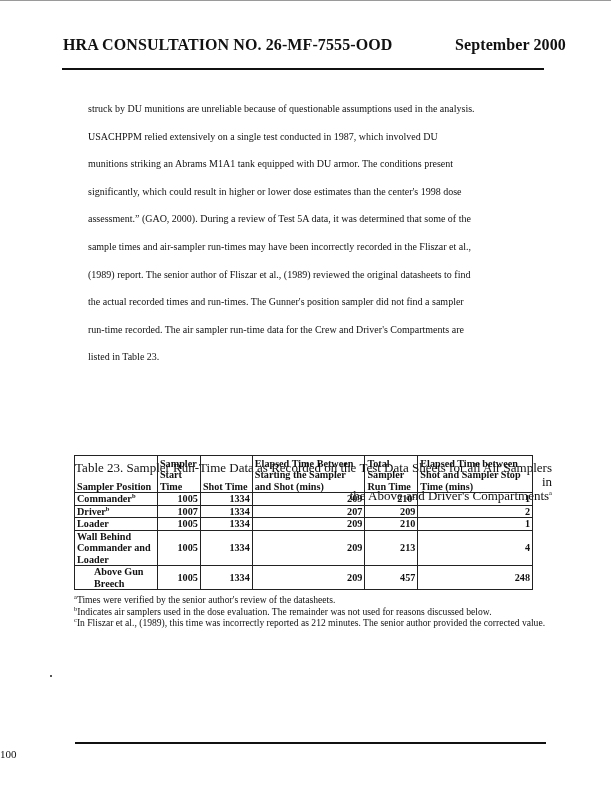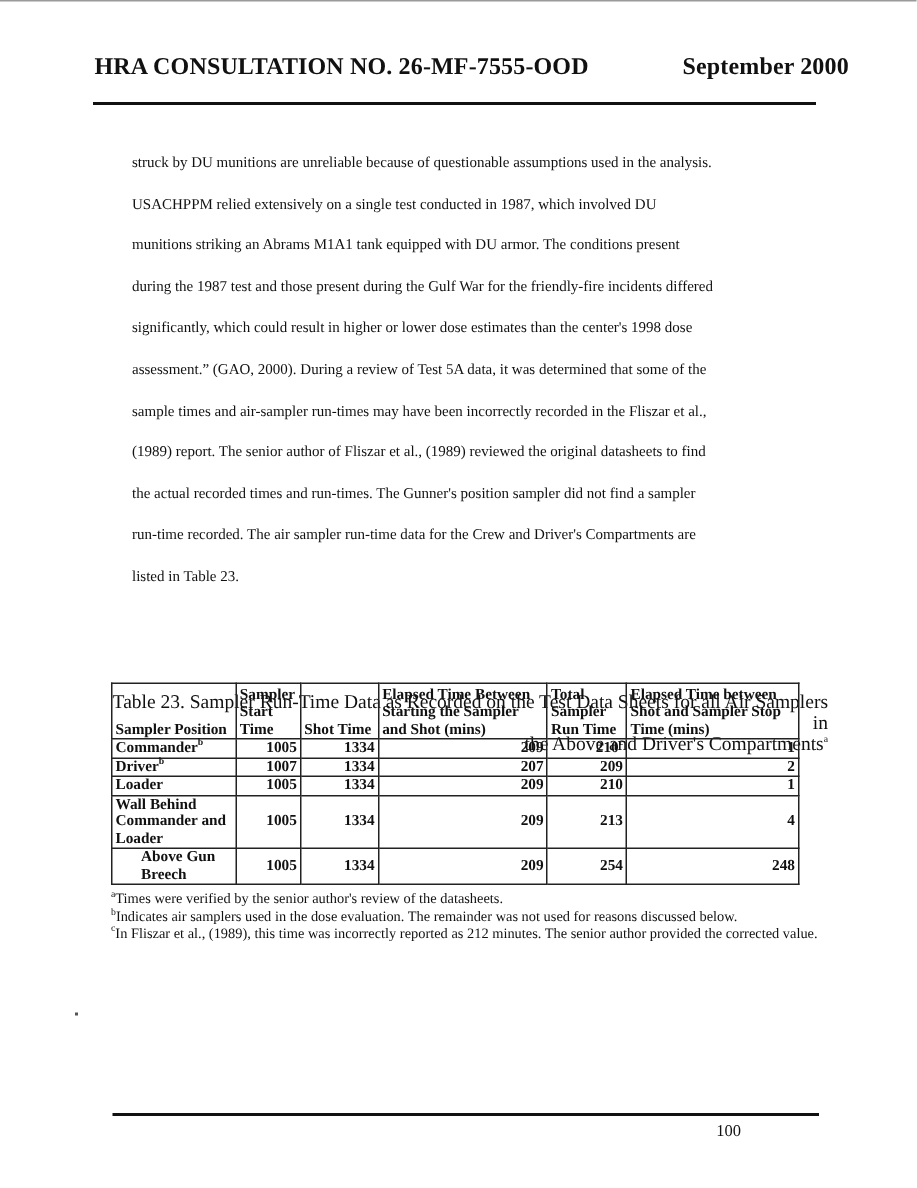--- a/index.html
+++ b/index.html
@@ -20,37 +20,36 @@
   table.t23 td { text-align: right; vertical-align: middle; }
   table.t23 td.pos { text-align: left; }
   .r1 td { height: 11px; }
   .r4 td { height: 33px; }
   .r5 td { height: 23px; }
   .r5 td.pos { vertical-align: bottom; padding-left: 19px; }
   sup { font-size: 6.5px; vertical-align: super; line-height: 0; }
   .notes { position: absolute; left: 74px; top: 594px; width: 480px; font-size: 9.6px; line-height: 11.5px; }
   .notes p { margin: 0; }
   .foot-rule { position: absolute; left: 75px; top: 742px; width: 471px; height: 2px; background: #111; }
-  .pagenum { position: absolute; left: 0; width: 494px; top: 748px; text-align: right; font-size: 11px; }
+  .pagenum { position: absolute; left: 0; width: 494px; top: 748px; text-align: left; font-size: 11px; }
   .speck { position: absolute; left: 50px; top: 675px; width: 2px; height: 2px; background: #555; }
 </style>
 </head>
 <body>
 
 <div class="topline"></div>
 
 <div class="hdr hdr-left">HRA CONSULTATION NO. 26-MF-7555-OOD</div>
 <div class="hdr hdr-right">September 2000</div>
 <div class="hdr-rule"></div>
 
 <div class="body-text">
   <p>struck by DU munitions are unreliable because of questionable assumptions used in the analysis.</p>
   <p>USACHPPM relied extensively on a single test conducted in 1987, which involved DU</p>
   <p>munitions striking an Abrams M1A1 tank equipped with DU armor.  The conditions present</p>
-  <p>during the 1987 test and those present during the Gulf War for the friendly-fire incidents differed</p>
   <p>significantly, which could result in higher or lower dose estimates than the center's 1998 dose</p>
   <p>assessment.” (GAO, 2000).  During a review of Test 5A data, it was determined that some of the</p>
   <p>sample times and air-sampler run-times may have been incorrectly recorded in the Fliszar et al.,</p>
   <p>(1989) report.  The senior author of Fliszar et al., (1989) reviewed the original datasheets to find</p>
   <p>the actual recorded times and run-times. The Gunner's position sampler did not find a sampler</p>
   <p>run-time recorded. The air sampler run-time data for the Crew and Driver's Compartments are</p>
   <p>listed in Table 23.</p>
 </div>
 
 <div class="caption">
@@ -108,21 +107,21 @@
       <td>1334</td>
       <td>209</td>
       <td><span>213</span><sup></sup></td>
       <td>4</td>
     </tr>
     <tr class="r5">
       <td class="pos"><span>Above Gun Breech</span><sup></sup></td>
       <td>1005</td>
       <td>1334</td>
       <td>209</td>
-      <td><span>254</span><sup></sup></td>
+      <td><span>457</span><sup></sup></td>
       <td>248</td>
     </tr>
   </tbody>
 </table>
 
 <div class="notes">
   <p><sup>a</sup><span>Times were verified by the senior author's review of the datasheets.</span></p>
   <p><sup>b</sup><span>Indicates air samplers used in the dose evaluation.  The remainder was not used for reasons discussed below.</span></p>
   <p><sup>c</sup><span>In Fliszar et al., (1989), this time was incorrectly reported as 212 minutes.  The senior author provided the corrected value.</span></p>
 </div>

